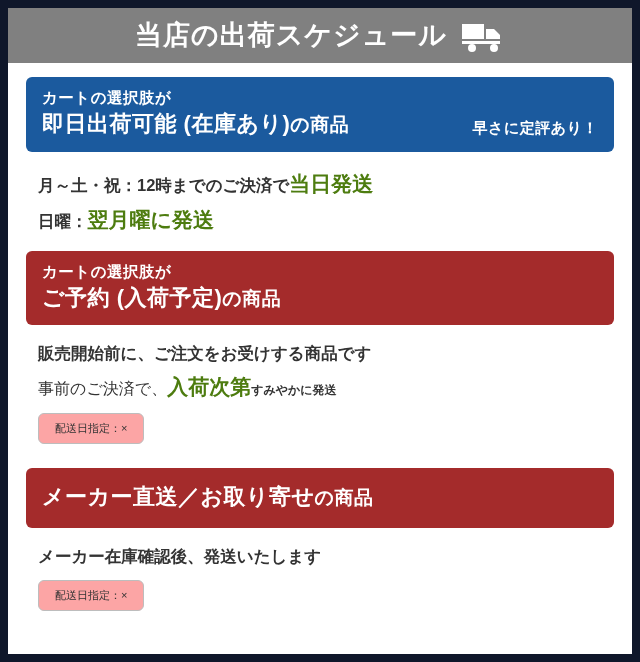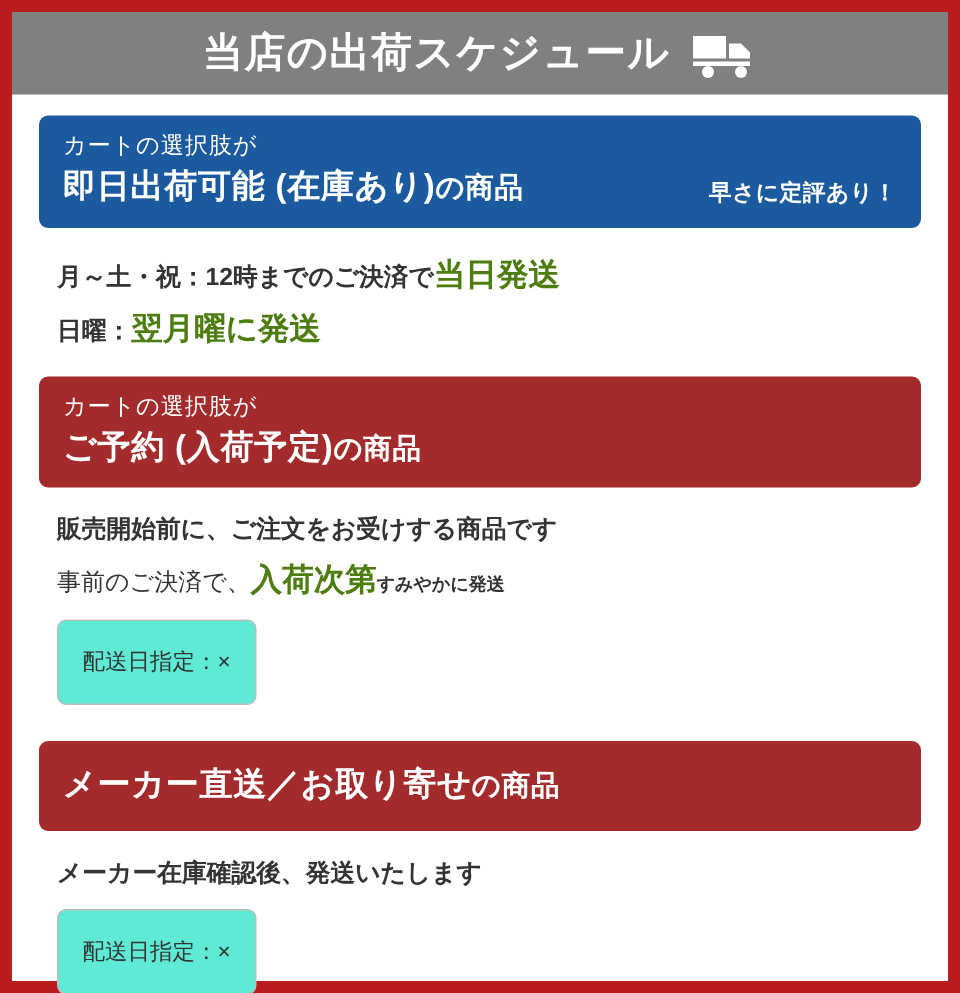--- a/index.html
+++ b/index.html
@@ -12,21 +12,21 @@
     height: 662px;
     font-family: "Liberation Sans", sans-serif;
     color: #333333;
     overflow: hidden;
   }
   .page {
     position: relative;
     width: 640px;
     height: 662px;
     box-sizing: border-box;
-    border: 8px solid #b91c1c;
+    border: 8px solid #0f172a;
     background: #ffffff;
   }
   
   .header {
     height: 55px;
     background: #808080;
     display: flex;
     align-items: center;
     justify-content: center;
     gap: 14px;
@@ -53,21 +53,21 @@
     position: relative;
     border-radius: 6px;
     padding: 11px 16px 13px 16px;
     color: #ffffff;
     box-sizing: border-box;
   }
   .banner.blue { background: #1b5a9e; }
   .banner.red  { background: #a42b2b; }
   .banner-small {
     font-size: 15.5px;
-    font-weight: normal;
+    font-weight: bold;
     line-height: 1.35;
     letter-spacing: 0.5px;
   }
   .banner-main {
     font-size: 22px;
     font-weight: bold;
     line-height: 1.35;
     letter-spacing: 0.5px;
     white-space: nowrap;
   }
@@ -111,24 +111,24 @@
   .row .normal-after {
     font-size: 12px;
     font-weight: bold;
     color: #333333;
   }
   
   .pill {
     display: inline-block;
     border: 1px solid #bdbdbd;
     border-radius: 6px;
-    padding: 18px 16px;
-    font-size: 15px;
-    color: #333333;
-    background: #5eead4;
+    padding: 7px 16px;
+    font-size: 11px;
+    color: #333333;
+    background: #fca5a5;
     margin-top: 6px;
     white-space: nowrap;
   }
   .spacer-14 { height: 14px; }
 </style>
 </head>
 <body>
 
 <div class="page">
 

